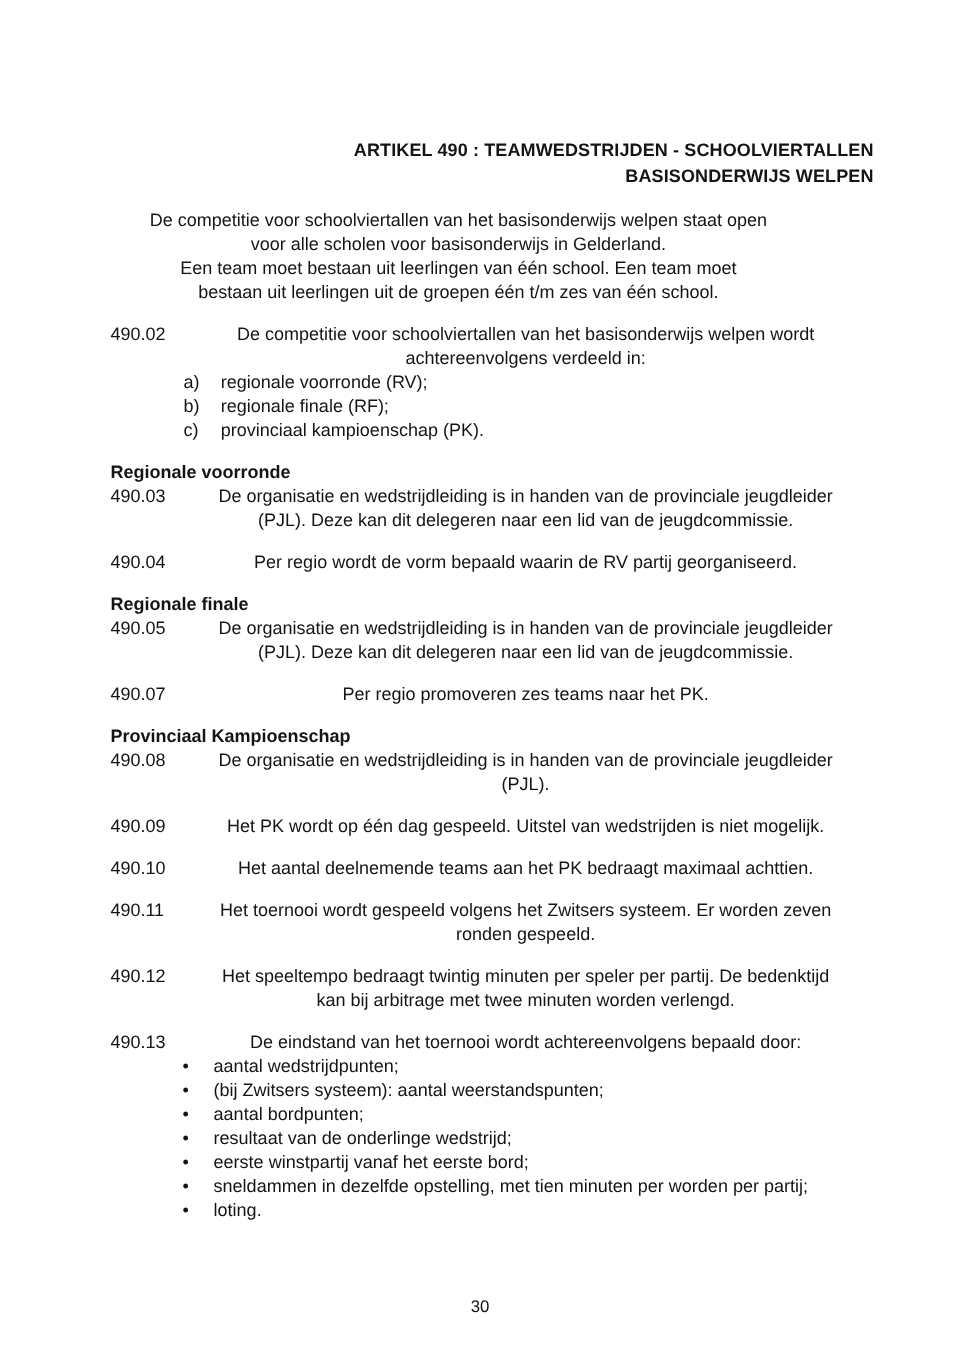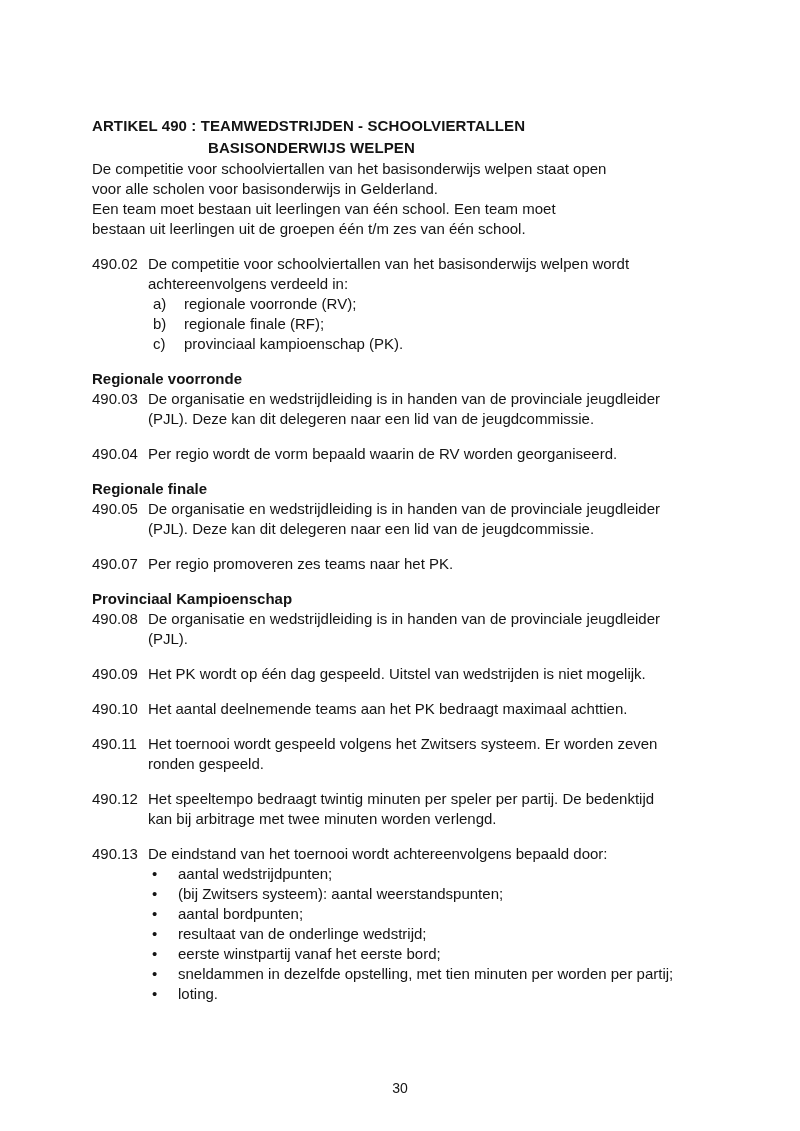--- a/index.html
+++ b/index.html
@@ -12,28 +12,30 @@
     color: #141414;
     font-family: "Liberation Sans", sans-serif;
     font-size: 15px;
     line-height: 20px;
     padding: 115px 72px 0 92px;
     overflow: hidden;
   }
   .doc-title {
     font-weight: bold;
     line-height: 22px;
+    margin-bottom: 15px;
     letter-spacing: 0.1px;
+    text-align: right;
   }
   .doc-title .title-line2 { padding-left: 116px; }
   .heading { font-weight: bold; }
   .item { display: flex; margin-bottom: 15px; }
   .item-number { flex: 0 0 56px; width: 56px; }
   .item-body { flex: 1 1 auto; max-width: 580px; }
-  .item-text { white-space: pre-line; }
+  .item-text { white-space: pre-line; text-align: center; }
   .sublist-row { display: flex; padding-left: 5px; }
   .sublist-marker { flex: 0 0 31px; }
   .bullet-row { display: flex; padding-left: 4px; }
   .bullet-marker { flex: 0 0 26px; text-align: left; }
   .footer {
     position: absolute;
     top: 1078px;
     left: 0;
     width: 800px;
     text-align: center;
@@ -82,21 +84,21 @@
       <div class="item">
         <div class="item-number">490.03</div>
         <div class="item-body">
           <div class="item-text">De organisatie en wedstrijdleiding is in handen van de provinciale jeugdleider
 (PJL). Deze kan dit delegeren naar een lid van de jeugdcommissie.</div>
         </div>
       </div>
       <div class="item">
         <div class="item-number">490.04</div>
         <div class="item-body">
-          <div class="item-text">Per regio wordt de vorm bepaald waarin de RV worden georganiseerd.</div>
+          <div class="item-text">Per regio wordt de vorm bepaald waarin de RV partij georganiseerd.</div>
         </div>
       </div>
       <div class="heading">Regionale finale</div>
       <div class="item">
         <div class="item-number">490.05</div>
         <div class="item-body">
           <div class="item-text">De organisatie en wedstrijdleiding is in handen van de provinciale jeugdleider
 (PJL). Deze kan dit delegeren naar een lid van de jeugdcommissie.</div>
         </div>
       </div>

